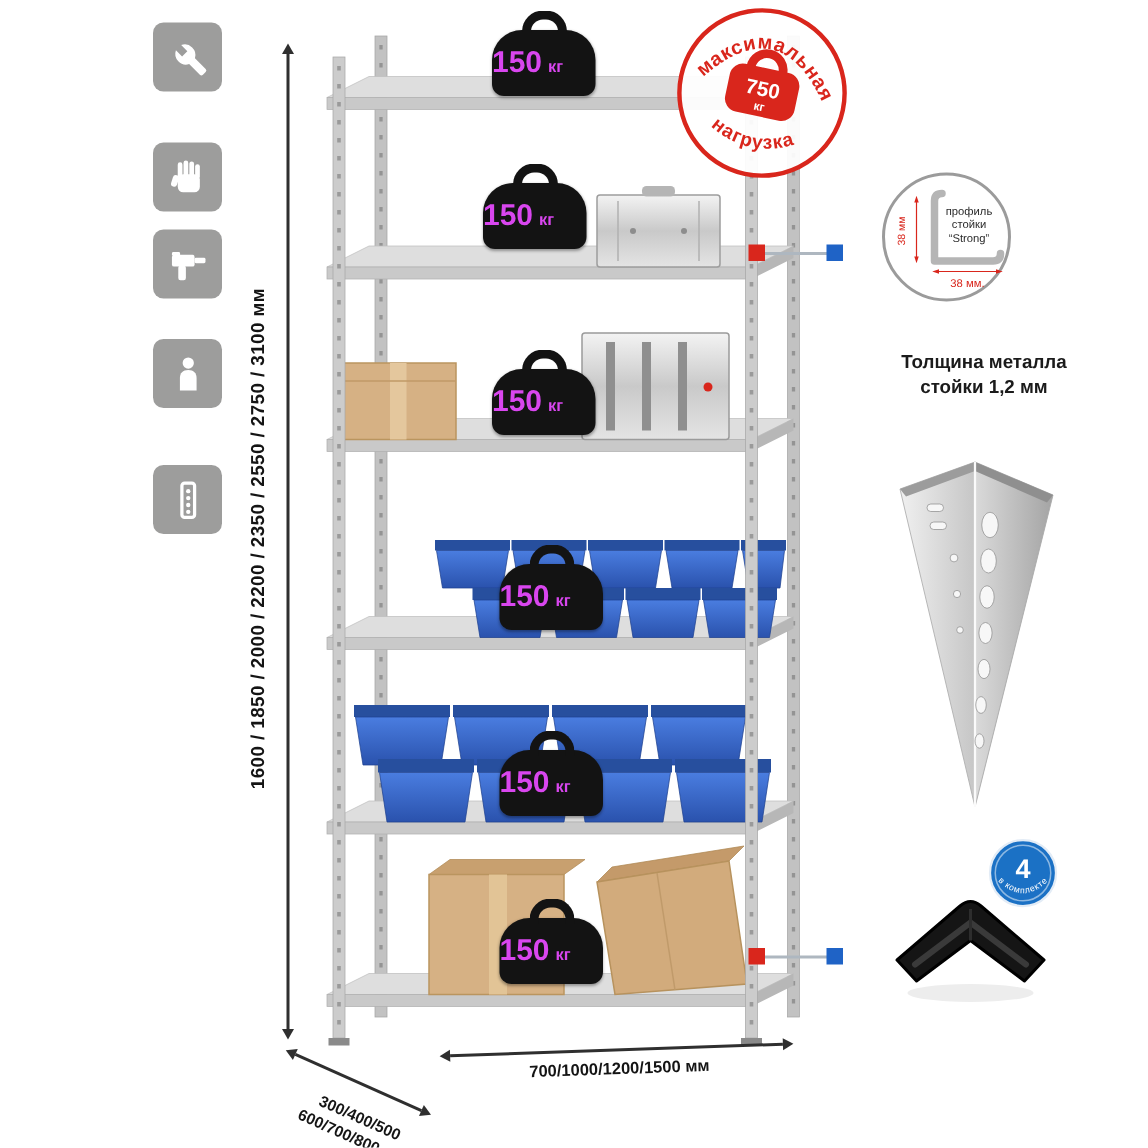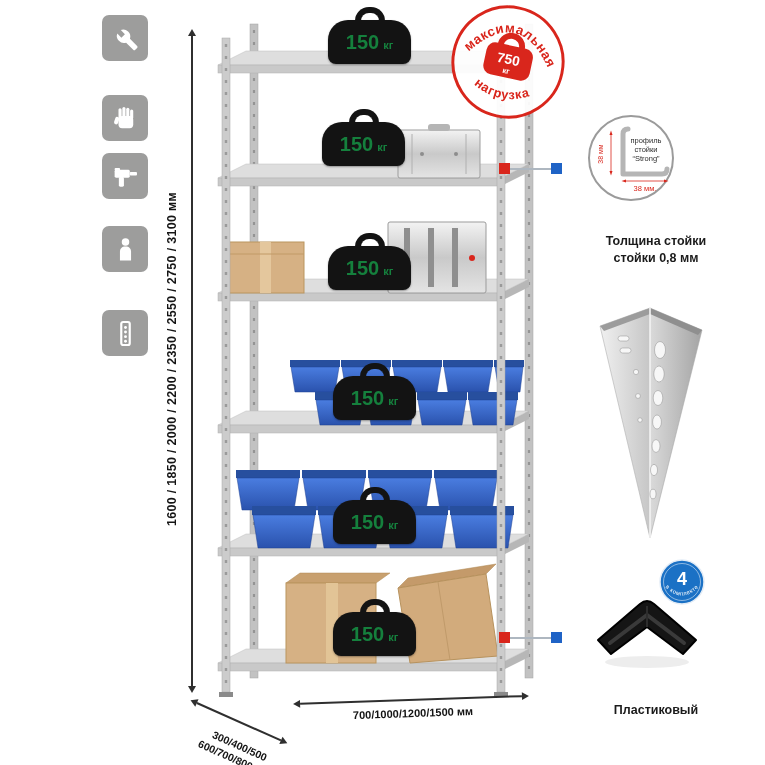--- a/index.html
+++ b/index.html
@@ -24,22 +24,22 @@
                 transform:rotate(-90deg);font-size:12.5px;font-weight:600;color:#141414;letter-spacing:.3px;}
   .depth-label{position:absolute;left:181px;top:713px;width:134px;text-align:center;transform:rotate(24deg);
                transform-origin:left top;font-size:10.5px;font-weight:600;color:#141414;line-height:1.3;}
   .width-label{position:absolute;left:318px;top:707px;width:190px;text-align:center;transform:rotate(-2deg);
                font-size:11px;font-weight:600;color:#141414;}
 
   
   .rack-svg{position:absolute;left:198px;top:8px;}
 
   
-  .weight{position:absolute;width:83px;height:44px;background:#131313;border-radius:20px 20px 8px 8px;
-          color:#15803d;display:flex;align-items:center;justify-content:center;z-index:4;
+  .weight{position:absolute;width:69px;height:44px;background:#131313;border-radius:20px 20px 8px 8px;
+          color:#d946ef;display:flex;align-items:center;z-index:4;
           box-shadow:0 1px 2px rgba(0,0,0,.35);}
   .weight::before{content:"";position:absolute;top:-13px;left:50%;transform:translateX(-50%);
           width:30px;height:17px;border:6px solid #131313;border-bottom:none;border-radius:14px 14px 0 0;
           box-sizing:border-box;}
   .weight .num{font-size:20px;font-weight:bold;line-height:1;}
   .weight .unit{font-size:11px;font-weight:bold;margin-left:4px;margin-top:6px;}
 
   
   .stamp{position:absolute;left:449px;top:3px;width:118px;height:118px;transform:rotate(12deg);z-index:5;}
 
@@ -315,22 +315,22 @@
         <text x="55" y="74" text-anchor="middle" font-size="7.5" fill="#d9261c">38 мм.</text>
       </g>
       <g font-size="7.5" fill="#2b2b2b" text-anchor="middle">
         <text x="56" y="26">профиль</text>
         <text x="56" y="35">стойки</text>
         <text x="56" y="44">“Strong”</text>
       </g>
     </svg>
   </div>
   <div class="callout-caption" style="left:566px;top:233px;">
-    <span>Толщина стойки</span>
-    <span>стойки 0,8 мм</span>
+    <span>Толщина металла</span>
+    <span>стойки 1,2 мм</span>
   </div>
 
   <svg class="post-svg" width="130" height="245" viewBox="0 0 130 245">
     <defs>
       <linearGradient id="pgL" x1="0" y1="0" x2="1" y2="0">
           <stop offset="0" stop-color="#f0f0f0"></stop>
           <stop offset="1" stop-color="#c6c6c6"></stop>
         </linearGradient>
       <linearGradient id="pgR" x1="0" y1="0" x2="1" y2="0">
           <stop offset="0" stop-color="#dadada"></stop>
@@ -369,21 +369,20 @@
     <circle cx="24" cy="24" r="18.5" fill="none" stroke="rgba(255,255,255,0.5)" stroke-width="1"></circle>
     <defs>
         <path id="bTxt" d="M 7,29 Q 24,46 41,29" fill="none"></path>
       </defs>
     <text x="24" y="27" text-anchor="middle" font-size="18" font-weight="bold" fill="#fff">4</text>
     <text font-size="5.8" fill="#fff" letter-spacing="0.5">
       <textPath href="#bTxt" startOffset="50%" text-anchor="middle">в комплекте</textPath>
     </text>
   </svg>
   <div class="callout-caption" style="left:566px;top:702px;">
-    <span>Пластиковый</span>
   </div>
 
   <div class="dim-h" style="left:197px;top:702px;width:92px;transform:rotate(24deg);transform-origin:left center;"></div>
   <div class="depth-label">
     <span>300/400/500</span><br>
     <span>600/700/800 мм</span>
   </div>
 
   <div class="dim-h" style="left:300px;top:699px;width:222px;transform:rotate(-2deg);"></div>
   <div class="width-label">700/1000/1200/1500 мм</div>

